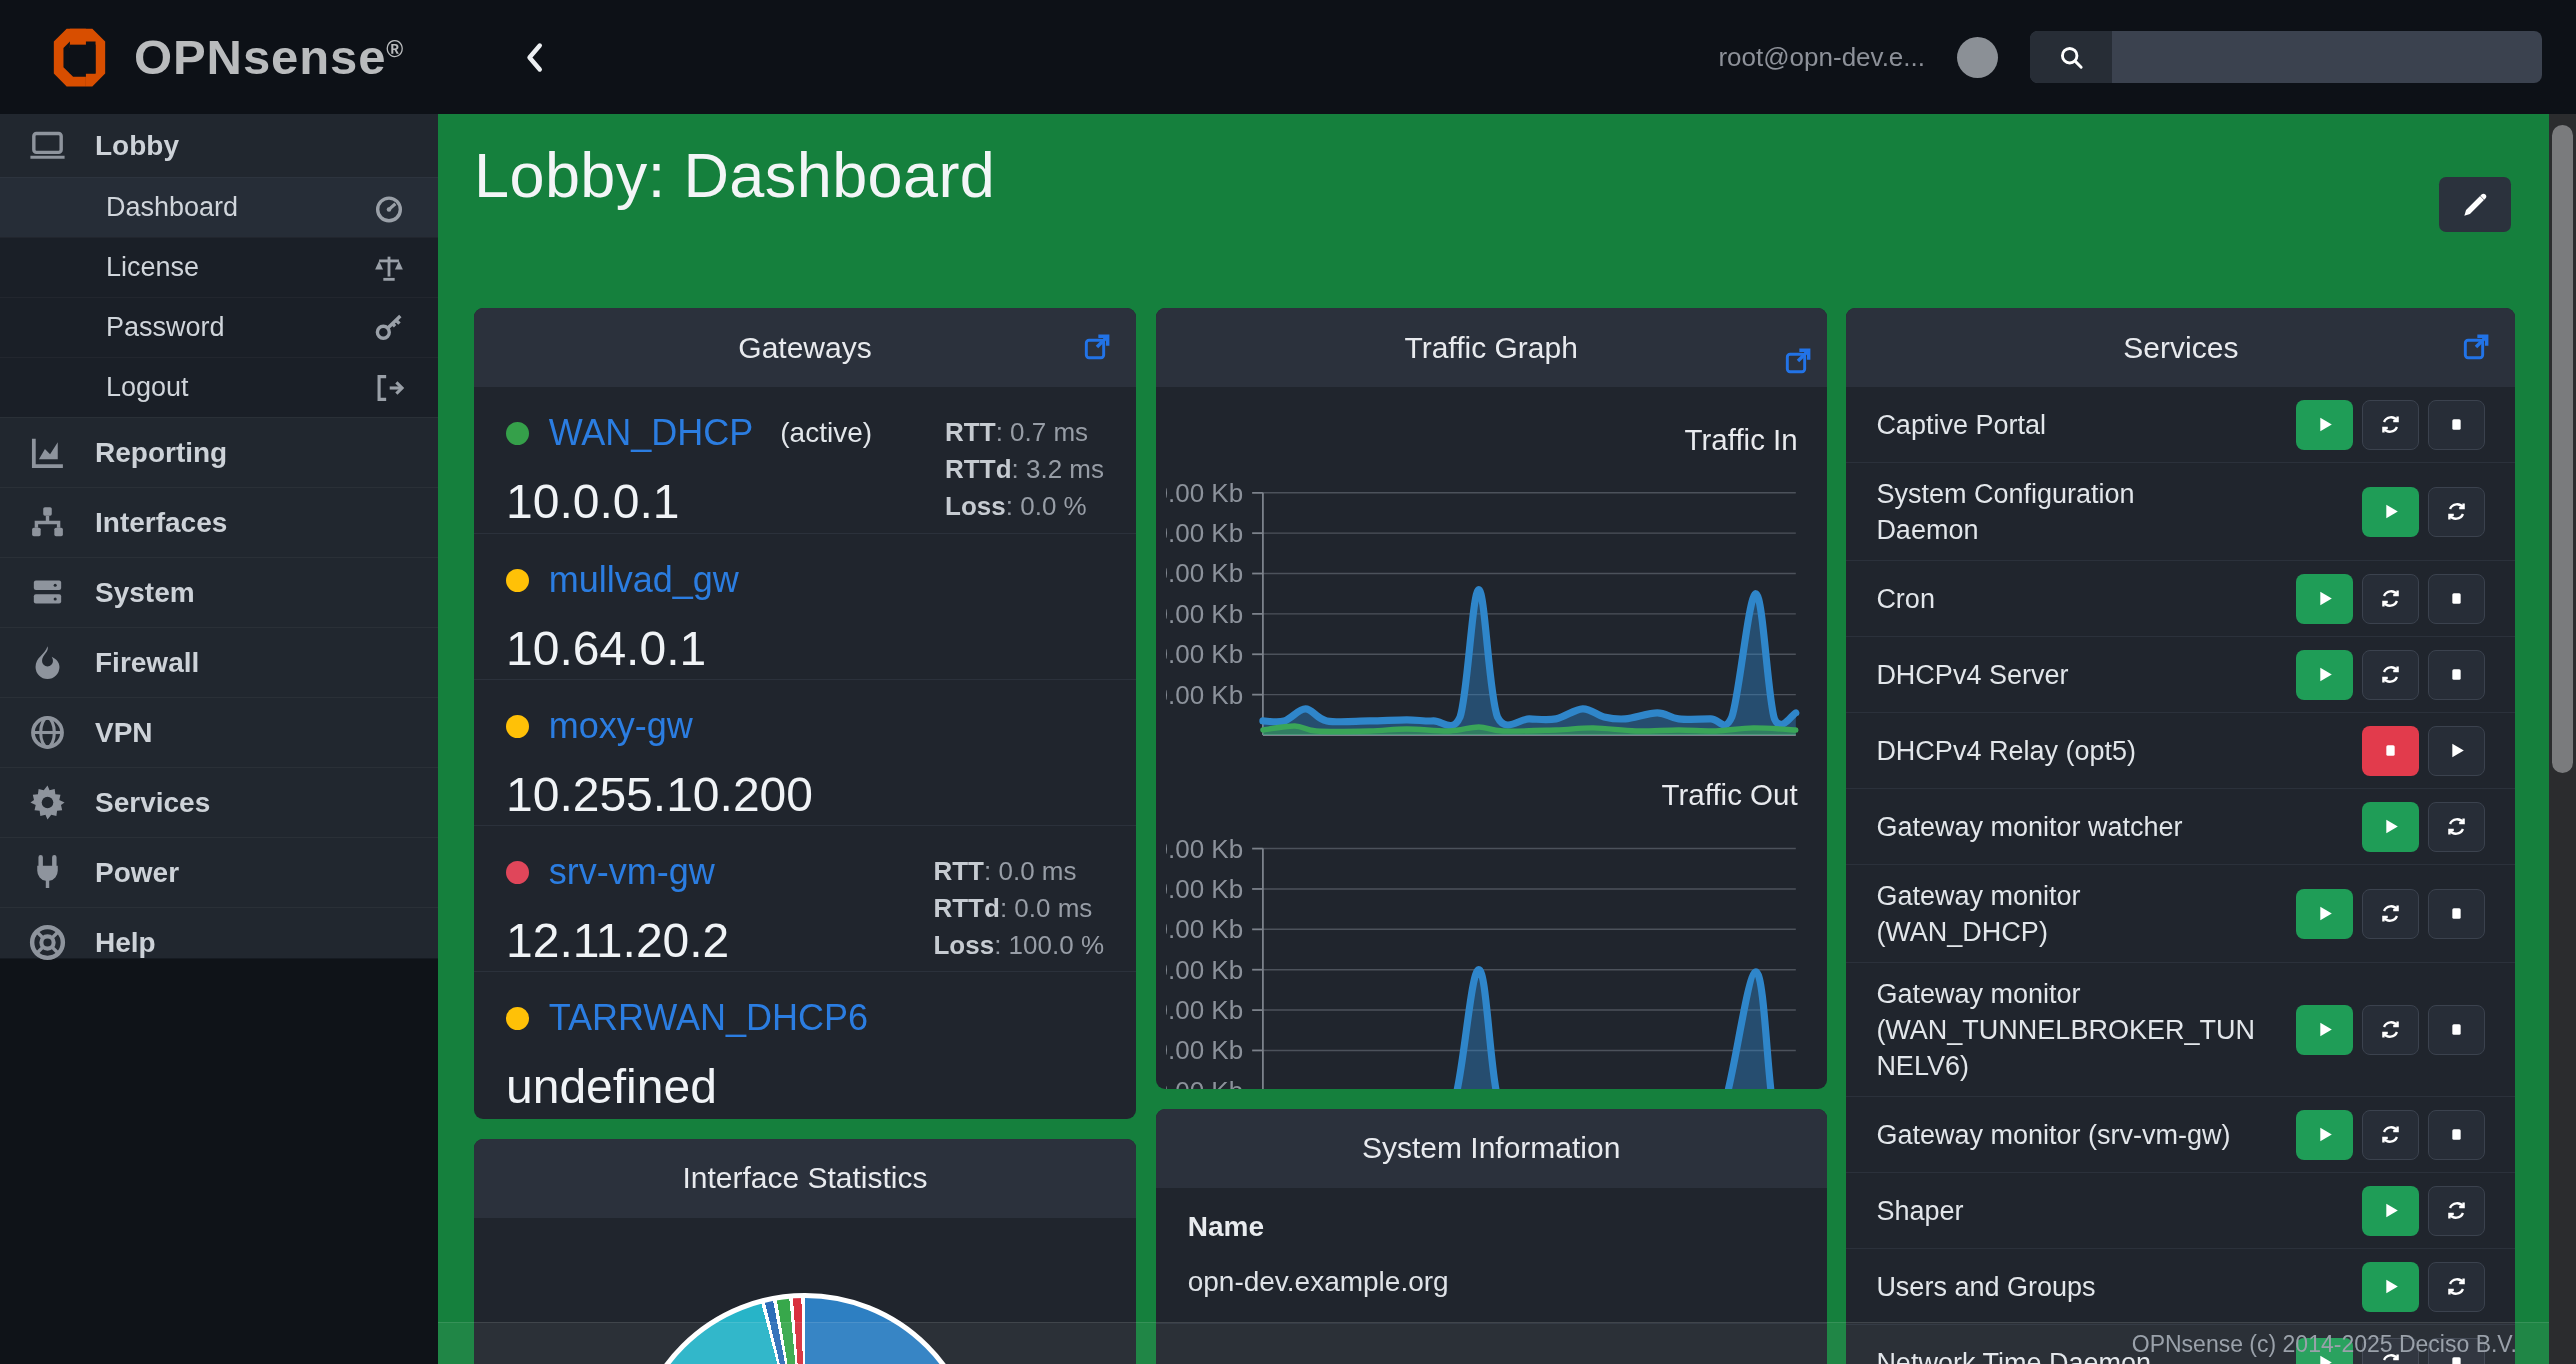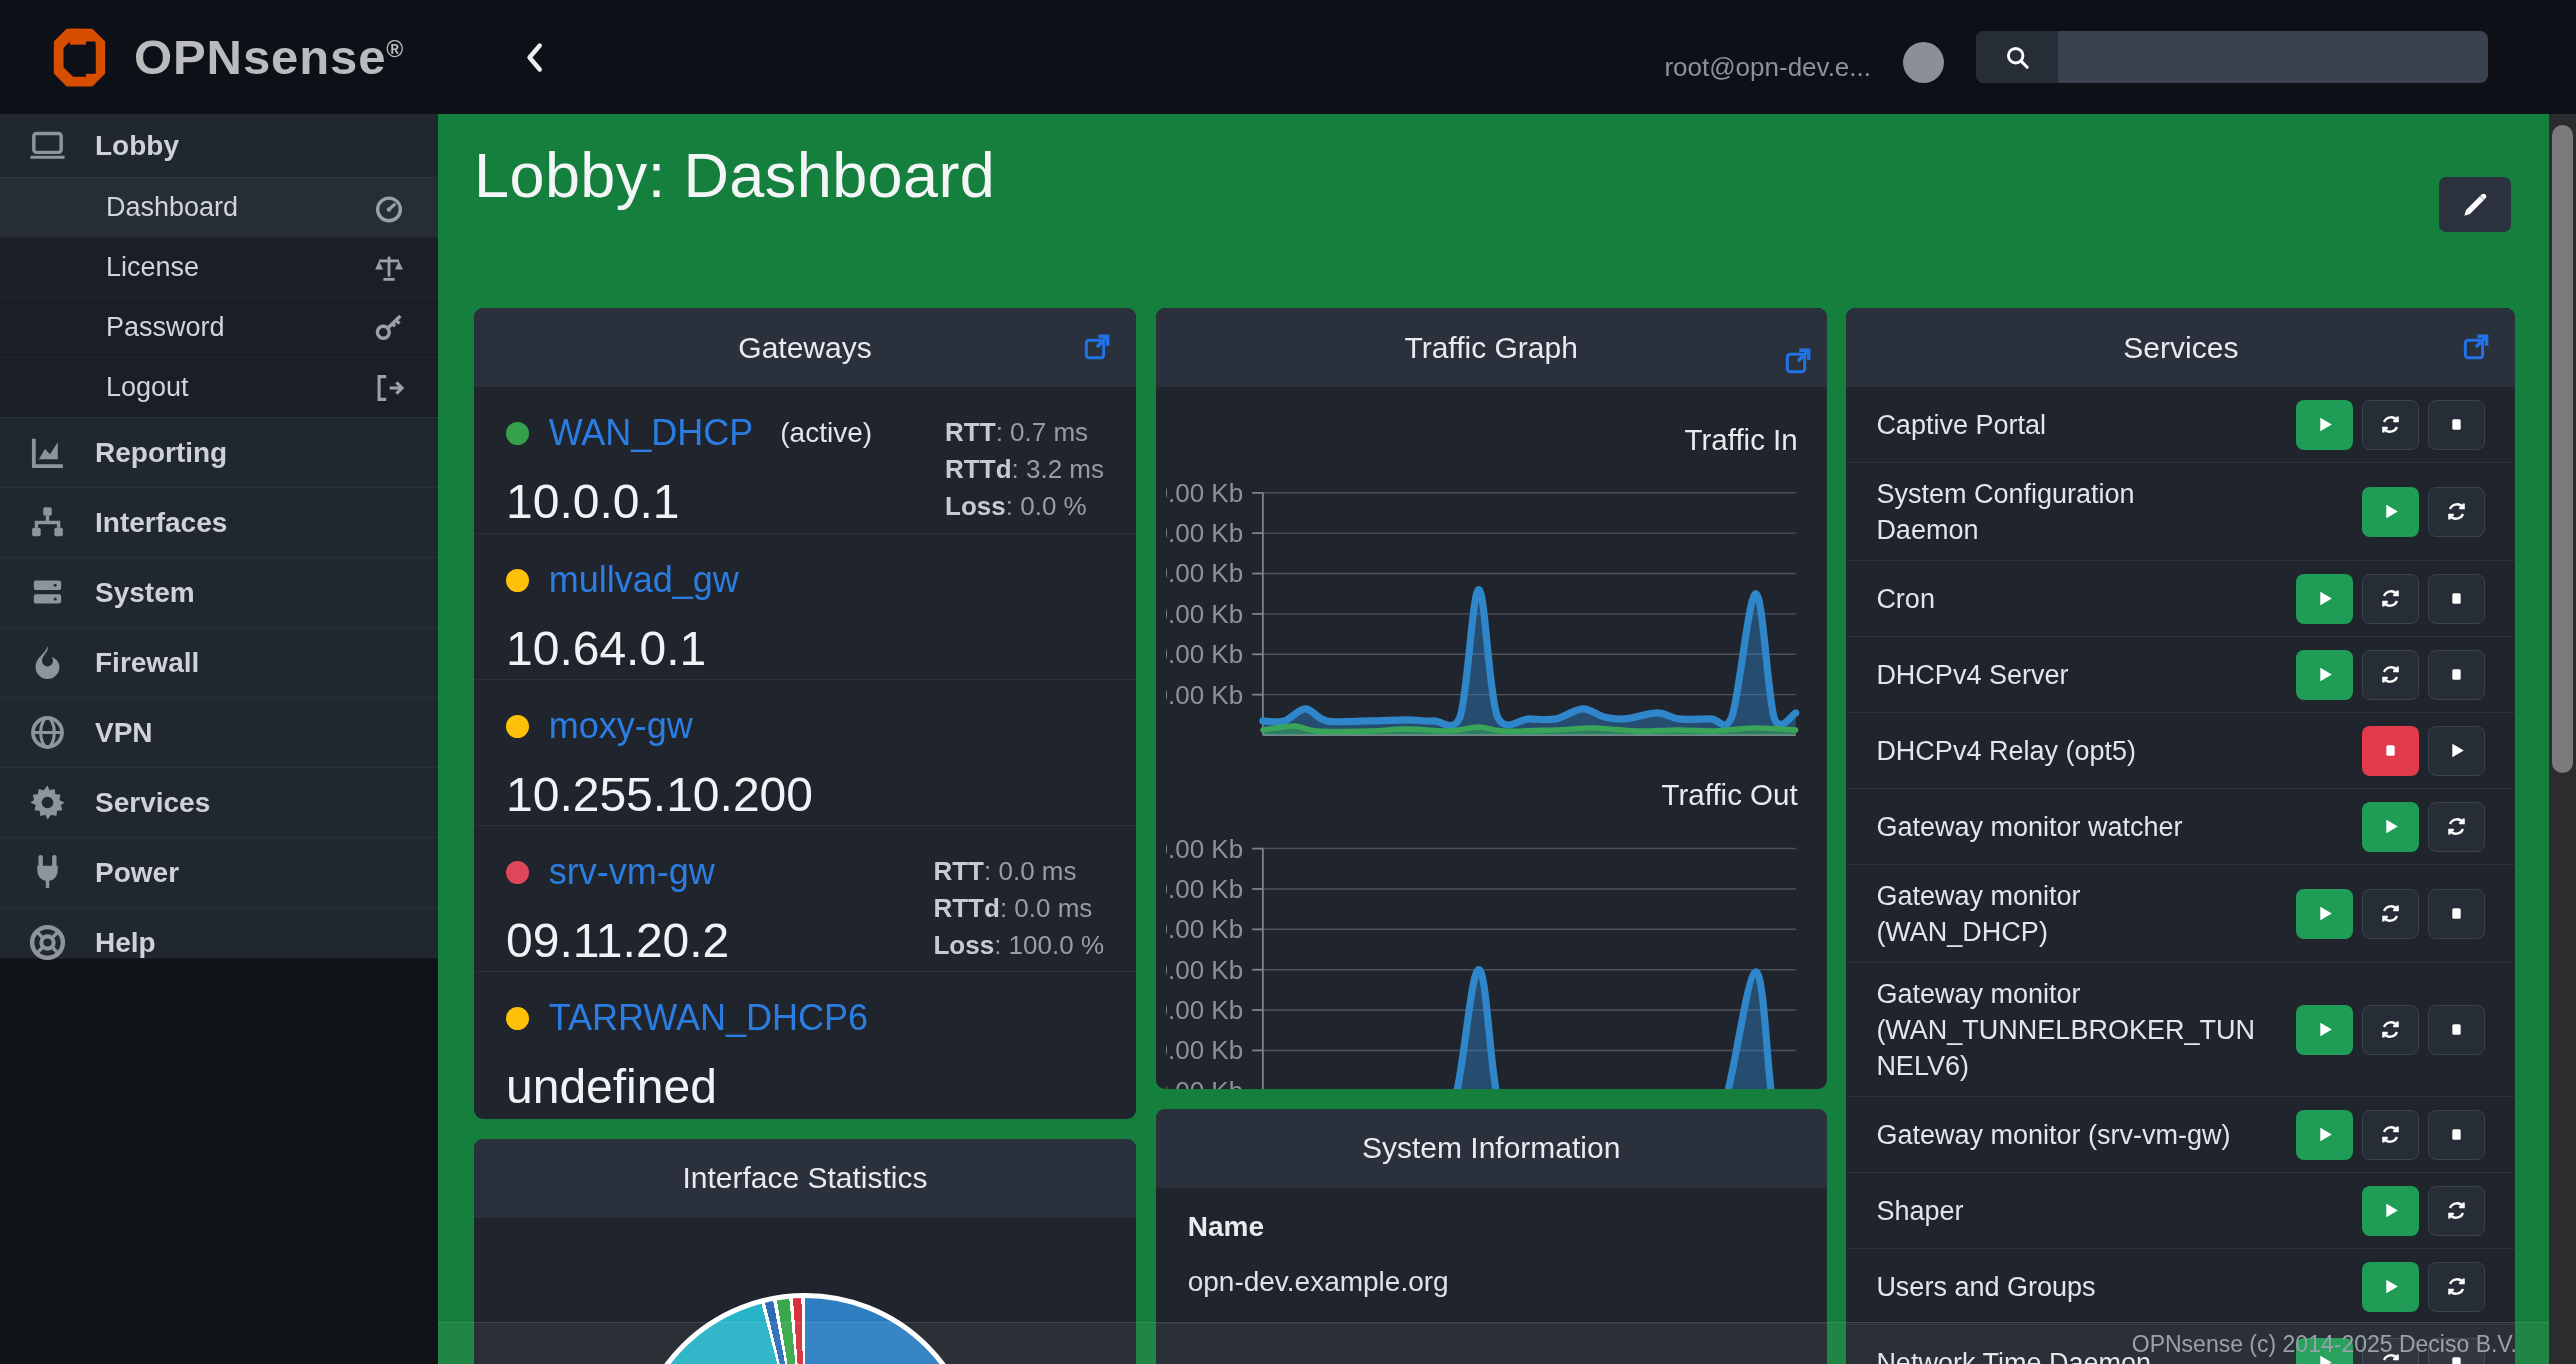--- a/index.html
+++ b/index.html
@@ -6,21 +6,21 @@
   body{width:2576px;height:1365px;overflow:hidden;position:relative;background:#161b22;
        font-family:"Liberation Sans",sans-serif;-webkit-font-smoothing:antialiased;}
   
   .topbar{position:absolute;top:0;left:0;width:2576px;height:114px;background:#0d1117;
           display:flex;align-items:center;z-index:40;}
   .logo{width:77px;height:77px;margin-left:41px;flex:0 0 auto;}
   .brand{font-size:49px;font-weight:bold;color:#b9bbbd;margin-left:16px;letter-spacing:0.9px;}
   .brand sup{font-size:23px;color:#b9bbbd;}
   .collapse-btn{margin-left:104px;width:54px;height:54px;display:flex;align-items:center;justify-content:center;
                 color:#eceff2;cursor:pointer;background:none;border:none;padding:0;}
-  .top-right{margin-left:auto;display:flex;align-items:flex-end;gap:32px;padding-right:88px;}
+  .top-right{margin-left:auto;display:flex;align-items:center;gap:32px;padding-right:34px;}
   .username{font-size:26px;color:#8d9199;}
   .avatar{width:41px;height:41px;border-radius:50%;background:#8b9096;}
   .searchbox{width:512px;height:52px;border-radius:8px;overflow:hidden;display:flex;background:#3b424f;}
   .search-seg{width:82px;background:#272d36;display:flex;align-items:center;justify-content:center;color:#fff;}
   .searchbox input{flex:1;background:transparent;border:none;outline:none;color:#dfe3e8;font-size:25px;padding:0 18px;
                    font-family:"Liberation Sans",sans-serif;}
   
   .sidebar{position:absolute;top:114px;left:0;width:438px;height:844px;background:#21272f;z-index:20;}
   .under-sidebar{position:absolute;top:959px;left:0;width:438px;height:406px;background:#0f1318;}
   .side-item{height:69px;display:flex;align-items:center;padding-left:27px;gap:27px;cursor:pointer;
@@ -308,21 +308,21 @@
 
     </div>
     <div class="gw-addr">10.255.10.200</div>
             </div>
             <div class="gw-row">
               <div class="gw-line">
       <span class="gw-dot" style="background:#e0465a"></span>
       <span class="gw-name">srv-vm-gw</span>
 
     </div>
-    <div class="gw-addr">09.11.20.2</div>
+    <div class="gw-addr">12.11.20.2</div>
               <div class="gw-stats">
                 <div><b>RTT</b>: 0.0 ms</div>
                 <div><b>RTTd</b>: 0.0 ms</div>
                 <div><b>Loss</b>: 100.0 %</div>
               </div>
             </div>
             <div class="gw-row">
               <div class="gw-line">
       <span class="gw-dot" style="background:#ffc107"></span>
       <span class="gw-name">TARRWAN_DHCP6</span>

